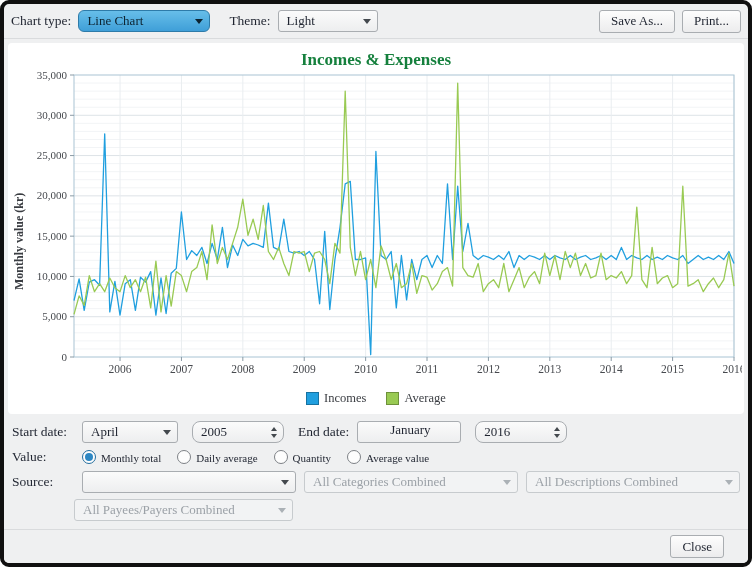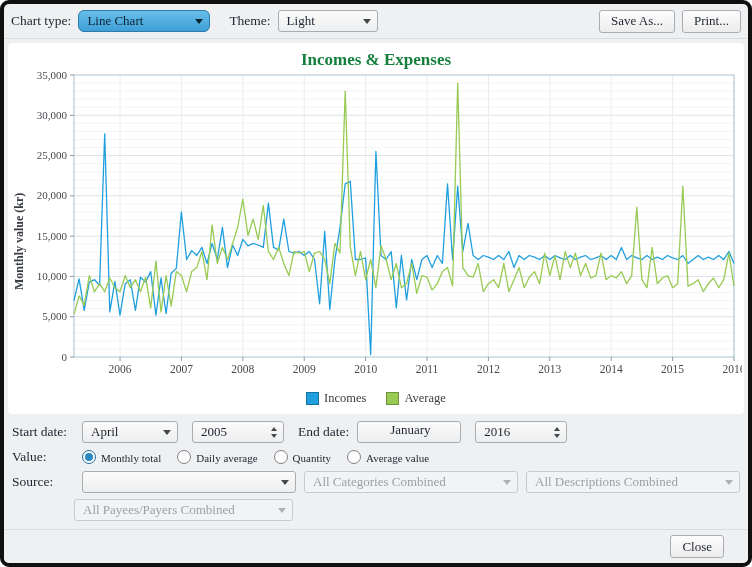--- a/index.html
+++ b/index.html
@@ -64,21 +64,21 @@
     font-weight:bold; font-size:12px; color:#3a3d42; padding-bottom:20px;
   }
   svg text { font-family:"Liberation Serif", serif; }
   .legend { display:flex; justify-content:center; align-items:flex-end; gap:20px; padding:0 0 8px 0; font-size:12.5px; color:#3a3d42; }
   .legend-item { display:inline-flex; align-items:center; gap:5px; }
   .swatch { width:11px; height:11px; display:inline-block; border:1px solid rgba(0,0,0,.28); }
   
   .controls { flex:0 0 auto; padding:7px 8px 2px 8px; }
   .row { display:flex; align-items:center; margin-bottom:6px; }
   .ctl-label { width:62px; flex:0 0 auto; font-size:13.5px; }
-  .ml-14 { margin-left:14px; } .ml-12 { margin-left:12px; } .ml-8 { margin-left:8px;gap:20px; }
+  .ml-14 { margin-left:14px;border-radius:8px; } .ml-12 { margin-left:12px; } .ml-8 { margin-left:8px;gap:20px; }
   .radio { display:inline-flex; align-items:flex-end; gap:5px; font-size:11px; margin-right:16px; cursor:default; }
   .dot {
     box-sizing:border-box; width:14px; height:14px; border-radius:50%;
     border:1px solid #7d8186; background:#fdfdfd; position:relative; flex:0 0 auto;
   }
   .dot.checked { border-color:#246e9e; }
   .dot.checked::after {
     content:""; position:absolute; left:2px; top:2px; width:8px; height:8px;
     border-radius:50%; background:#2d87c3;
   }

